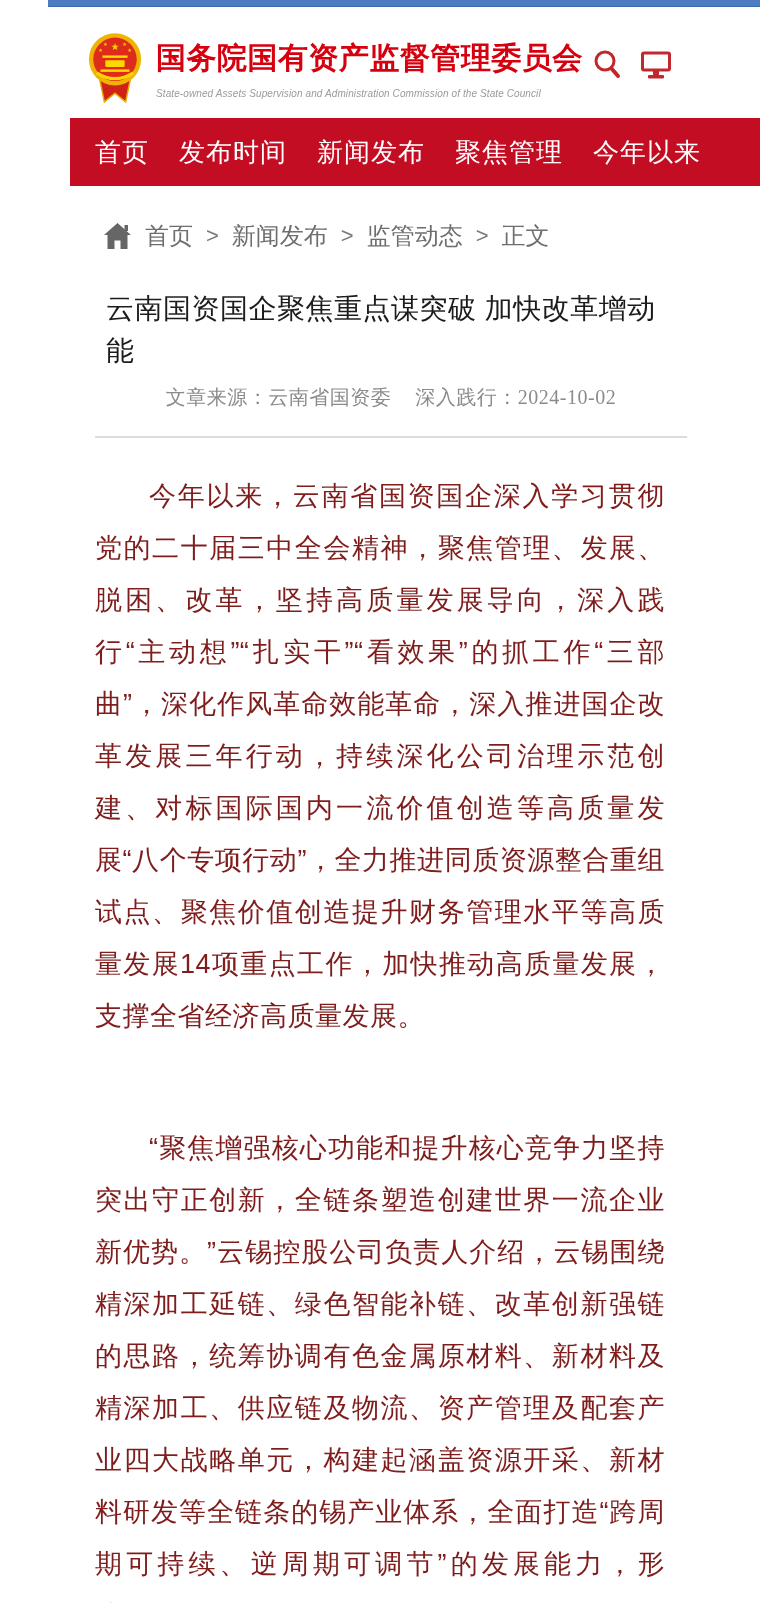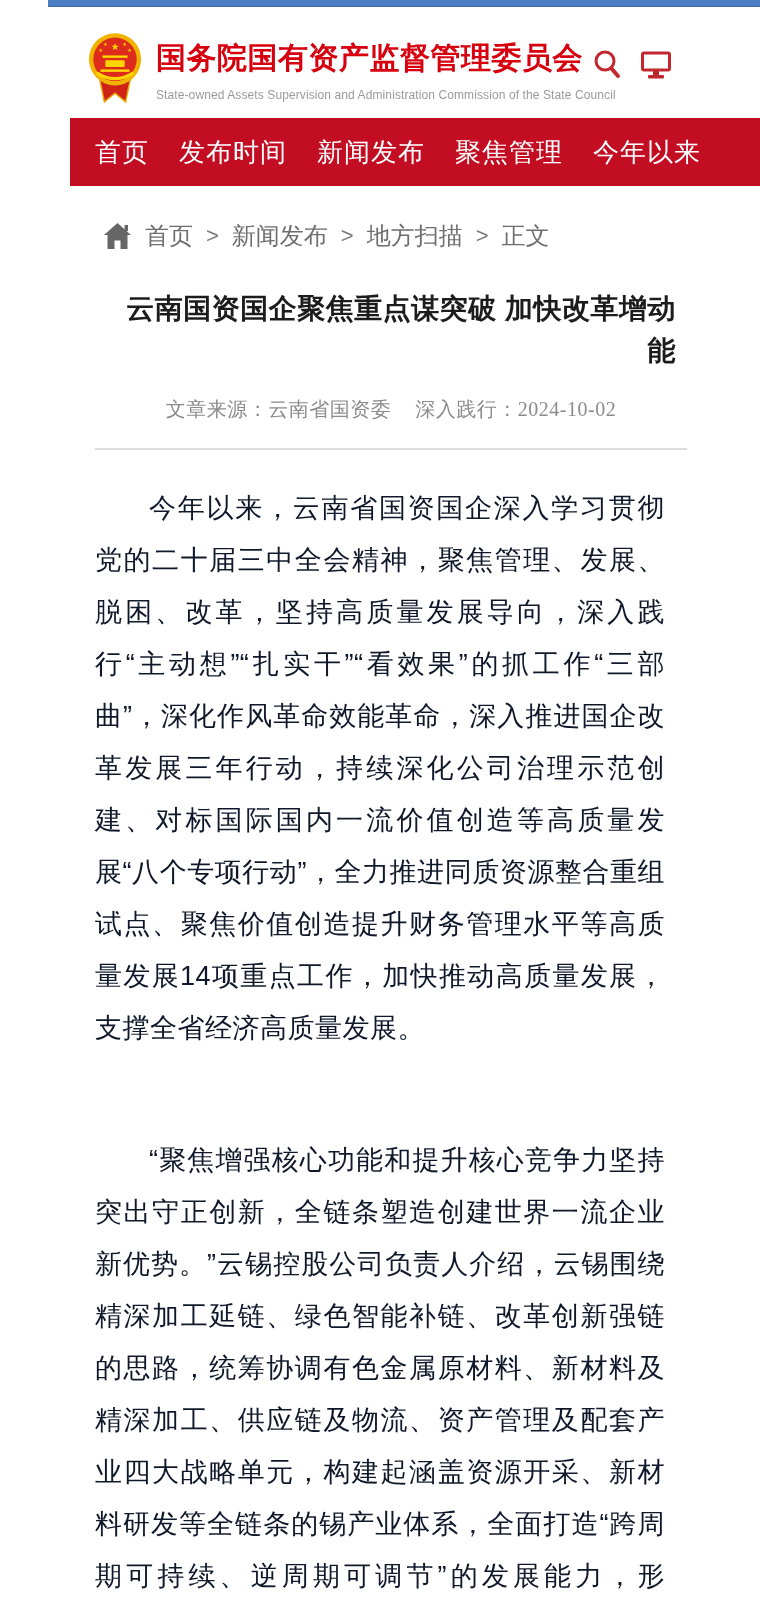--- a/index.html
+++ b/index.html
@@ -44,24 +44,25 @@
   .brand-title {
     font-size: 30px;
     font-weight: bold;
     color: #d6000f;
     letter-spacing: 0.5px;
     white-space: nowrap;
     font-family: "Liberation Sans", "DejaVu Sans", sans-serif;
   }
   .brand-subtitle {
     margin-top: 9px;
-    font-size: 12px;
+    font-size: 10px;
     color: #9a9a9a;
     letter-spacing: 0.1px;
     white-space: nowrap;
+    font-style: italic;
   }
   .header-icon {
     position: absolute;
     top: 40px;
     width: 32px; height: 34px;
     cursor: pointer;
   }
   .header-icon.search { left: 592px; }
   .header-icon.monitor { left: 640px; top: 42px; }
   
@@ -100,49 +101,49 @@
   .home-icon { width: 29px; height: 28px; display: block; }
   
   .article {
     position: absolute;
     left: 95px; top: 278px;
     width: 592px;
   }
   .article-title {
     width: 570px;
     margin: 10px auto 0 auto;
-    text-align: right;
+    text-align: left;
     font-size: 28px;
-    font-weight: bold;
+    font-weight: normal;
     color: #1c1c1c;
     line-height: 42px;
     letter-spacing: 0.5px;
   }
   .article-meta {
-    margin-top: 24px;
+    margin-top: 12px;
     display: flex;
     justify-content: center;
     gap: 24px;
     font-size: 20px;
     color: #8b8b8b;
     letter-spacing: 0.5px;
   }
   .meta-item { white-space: nowrap; }
   .meta-value.serif { font-family: "Liberation Serif", "DejaVu Serif", serif; }
   .divider {
     margin-top: 25px;
     width: 592px;
     height: 2px;
     background: #dcdcdc;
   }
   .article-body p {
     width: 570px;
     font-size: 27px;
     line-height: 52px;
-    color: #0f172a;
+    color: #7f1d1d;
     text-align: justify;
     text-indent: 2em;
     letter-spacing: 0.5px;
   }
   .article-body p.p1 { margin-top: 32px; }
   .article-body p.p2 { margin-top: 80px; }
 </style>
 </head>
 <body>
 
@@ -199,21 +200,21 @@
     <span>
       <svg class="home-icon" viewBox="0 0 29 28" width="29" height="28">
         <path d="M14.5 1 L28 13 H24.5 V27 H17.5 V18.5 H11.5 V27 H4.5 V13 H1 Z" fill="#666666"></path>
         <rect x="21.5" y="3" width="3.5" height="6" fill="#666666"></rect>
       </svg>
     </span>
     <span class="crumb link">首页</span>
     <span class="crumb-sep">&gt;</span>
     <span class="crumb link">新闻发布</span>
     <span class="crumb-sep">&gt;</span>
-    <span class="crumb link">地方扫描</span>
+    <span class="crumb link">监管动态</span>
     <span class="crumb-sep">&gt;</span>
     <span class="crumb">正文</span>
   </div>
 
   <div class="article">
     <h1 class="article-title">云南国资国企聚焦重点谋突破 加快改革增动能</h1>
 
     <div class="article-meta">
       <span class="meta-item"><span>文章来源：</span><span>云南省国资委</span></span>
       <span class="meta-item"><span>深入践行：</span><span class="meta-value serif">2024-10-02</span></span>

